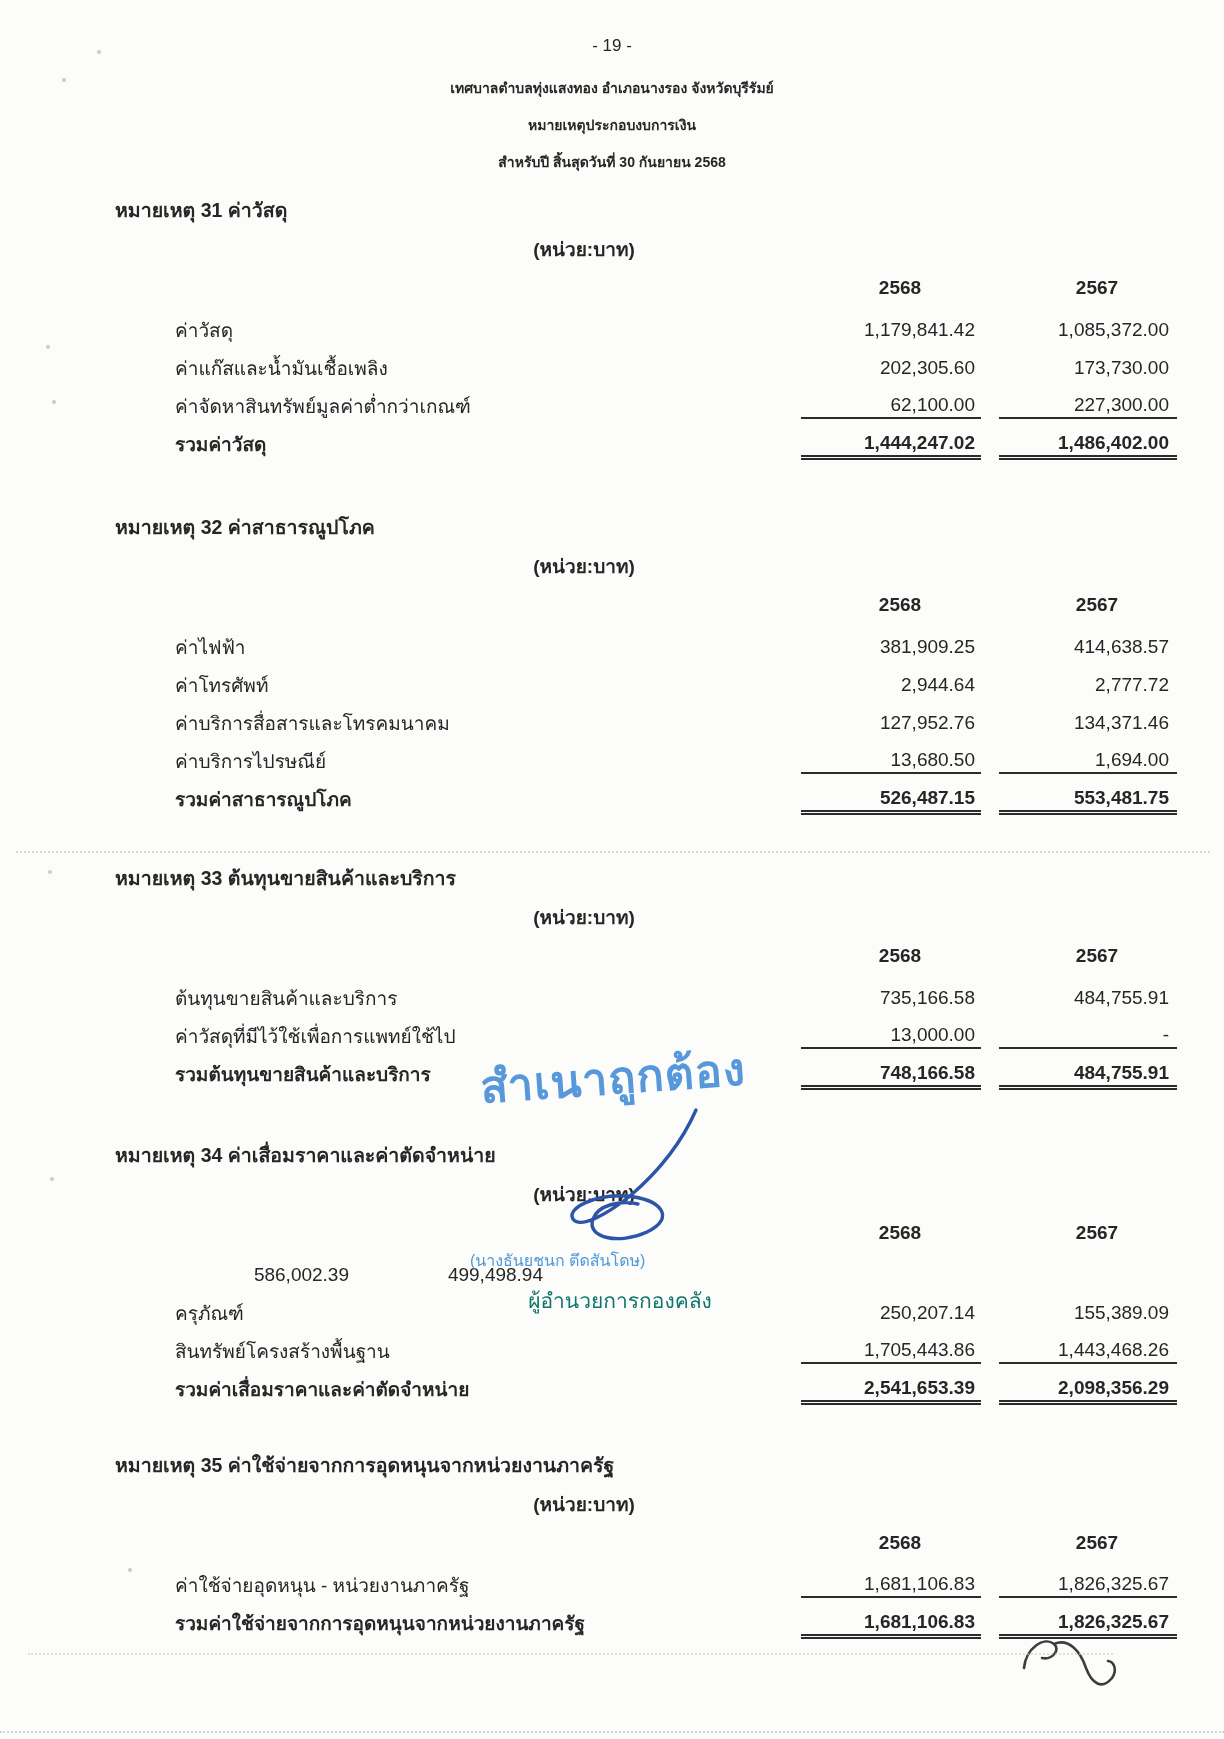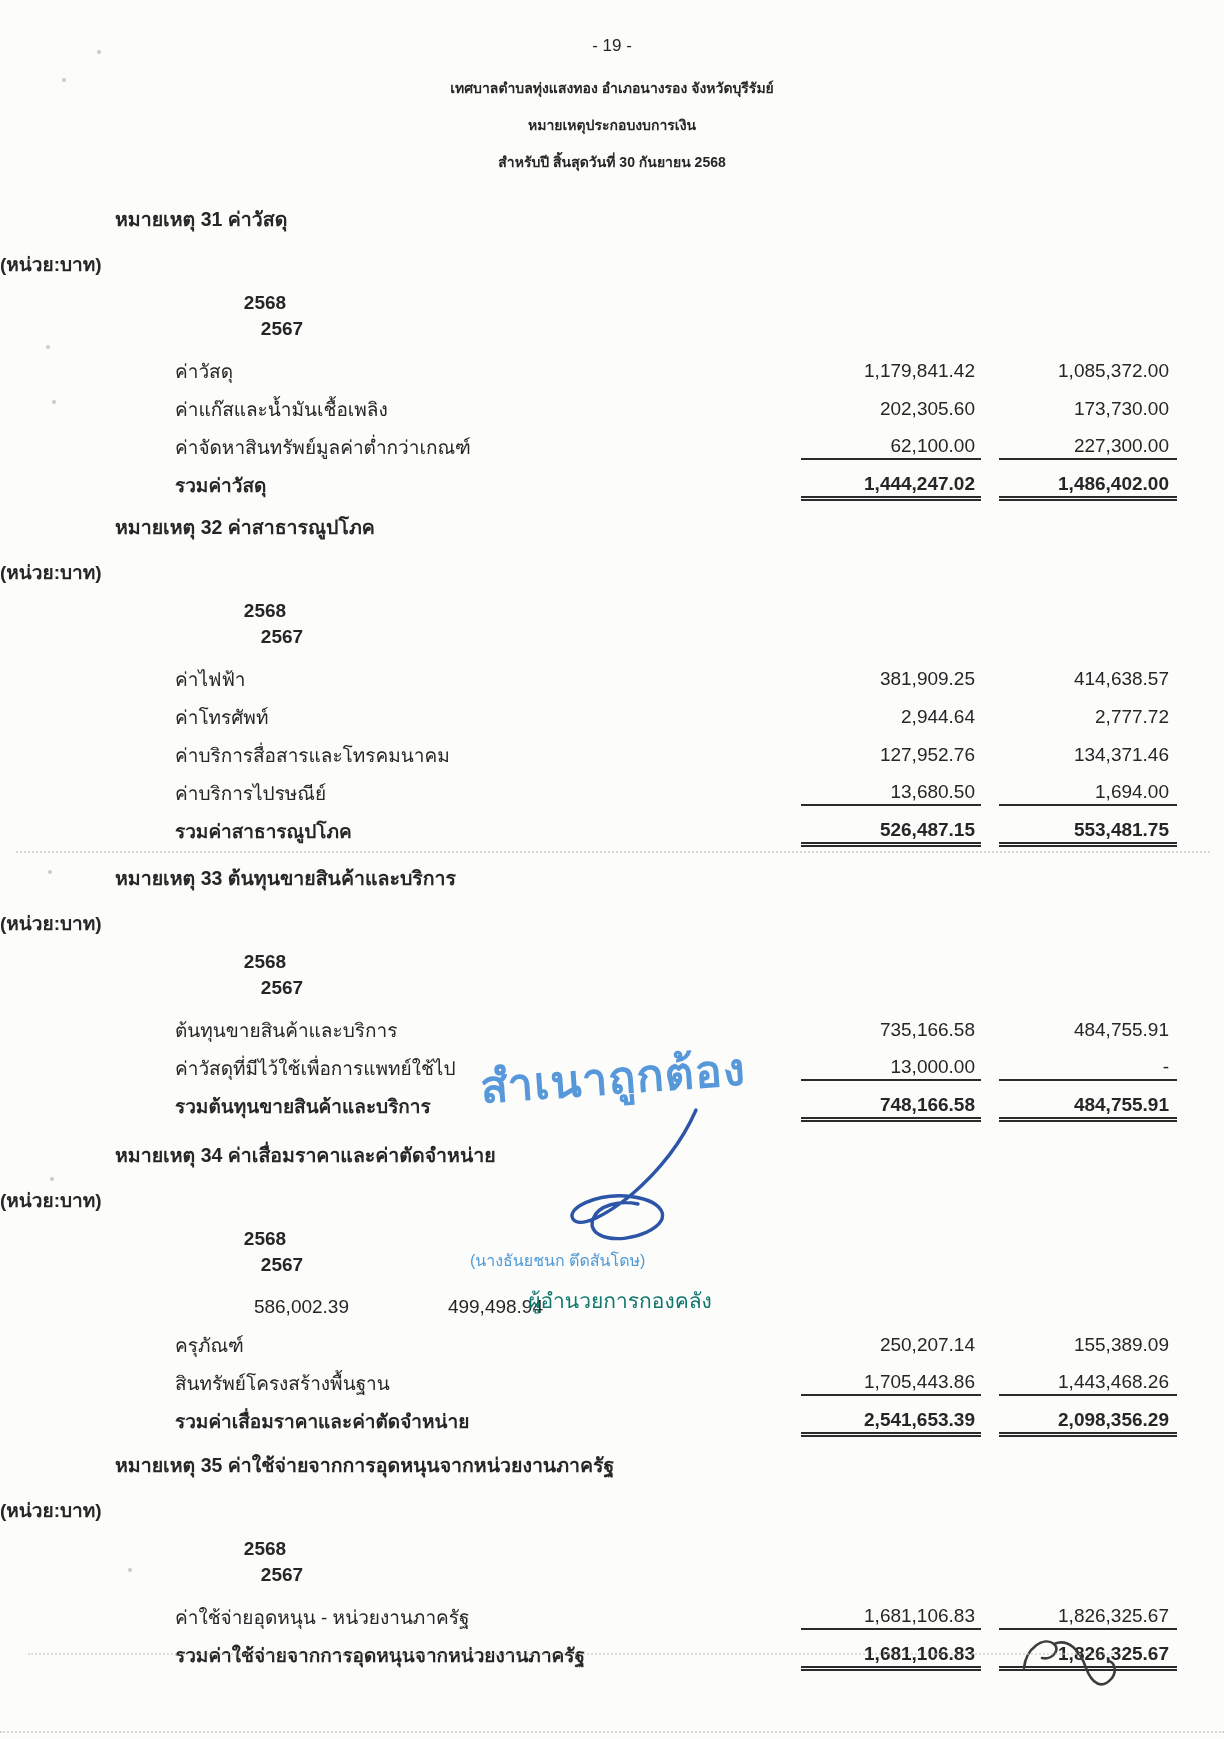--- a/index.html
+++ b/index.html
@@ -7,22 +7,22 @@
     position:relative;width:1224px;height:1739px;margin:0 auto;
     background:#fcfcfa;color:#262626;
     font-family:"Liberation Sans",sans-serif;font-size:19px;overflow:hidden;
   }
   
   .pageno{position:absolute;top:36px;left:0;right:0;text-align:center;font-size:17px;}
   .doc-header{position:absolute;top:70px;left:0;right:0;text-align:center;font-weight:bold;font-size:14px;line-height:37px;}
   
   .note{position:absolute;left:0;width:1224px;}
   .note-heading{margin:0 0 0 115px;font-size:19.5px;font-weight:bold;line-height:26px;}
-  .unit{margin-top:20px;line-height:26px;text-align:left;padding-right:56px;font-weight:bold;}
-  .years{margin-top:12px;line-height:26px;display:flex;padding-left:175px;padding-right:38px;font-weight:bold;flex-direction:column;}
+  .unit{margin-top:14px;line-height:26px;text-align:center;padding-right:56px;font-weight:bold;}
+  .years{margin-top:12px;line-height:26px;display:flex;padding-left:175px;padding-right:38px;font-weight:bold;}
   .years .sp{flex:1;}
   .yr1{width:180px;text-align:center;}
   .yr2{width:178px;margin-left:18px;text-align:center;}
   .rows{margin-top:10px;padding-left:175px;padding-right:47px;}
   .trow{display:flex;align-items:center;height:38px;}
   .lbl{flex:1;white-space:nowrap;}
   .amt{display:inline-block;position:relative;text-align:right;line-height:24px;}
   .amt.c1{width:180px;padding-right:6px;box-sizing:border-box;}
   .amt.c2{width:178px;margin-left:18px;padding-right:8px;box-sizing:border-box;}
   .amt.u{border-bottom:2px solid #2b2b2b;}
@@ -52,21 +52,21 @@
 <div class="page">
 
   <div class="pageno">- 19 -</div>
 
   <div class="doc-header">
     <div>เทศบาลตำบลทุ่งแสงทอง  อำเภอนางรอง  จังหวัดบุรีรัมย์</div>
     <div>หมายเหตุประกอบงบการเงิน</div>
     <div>สำหรับปี สิ้นสุดวันที่  30 กันยายน 2568</div>
   </div>
 
-  <section class="note" style="top:206px">
+  <section class="note" style="top:197px">
     <h2 class="note-heading">หมายเหตุ 31 ค่าวัสดุ</h2>
     <div class="unit">(หน่วย:บาท)</div>
     <div class="years">
       <span class="sp"></span>
       <span class="yr1">2568</span>
       <span class="yr2">2567</span>
     </div>
     <div class="rows">
         <div class="trow">
           <span class="lbl">ค่าวัสดุ</span>

